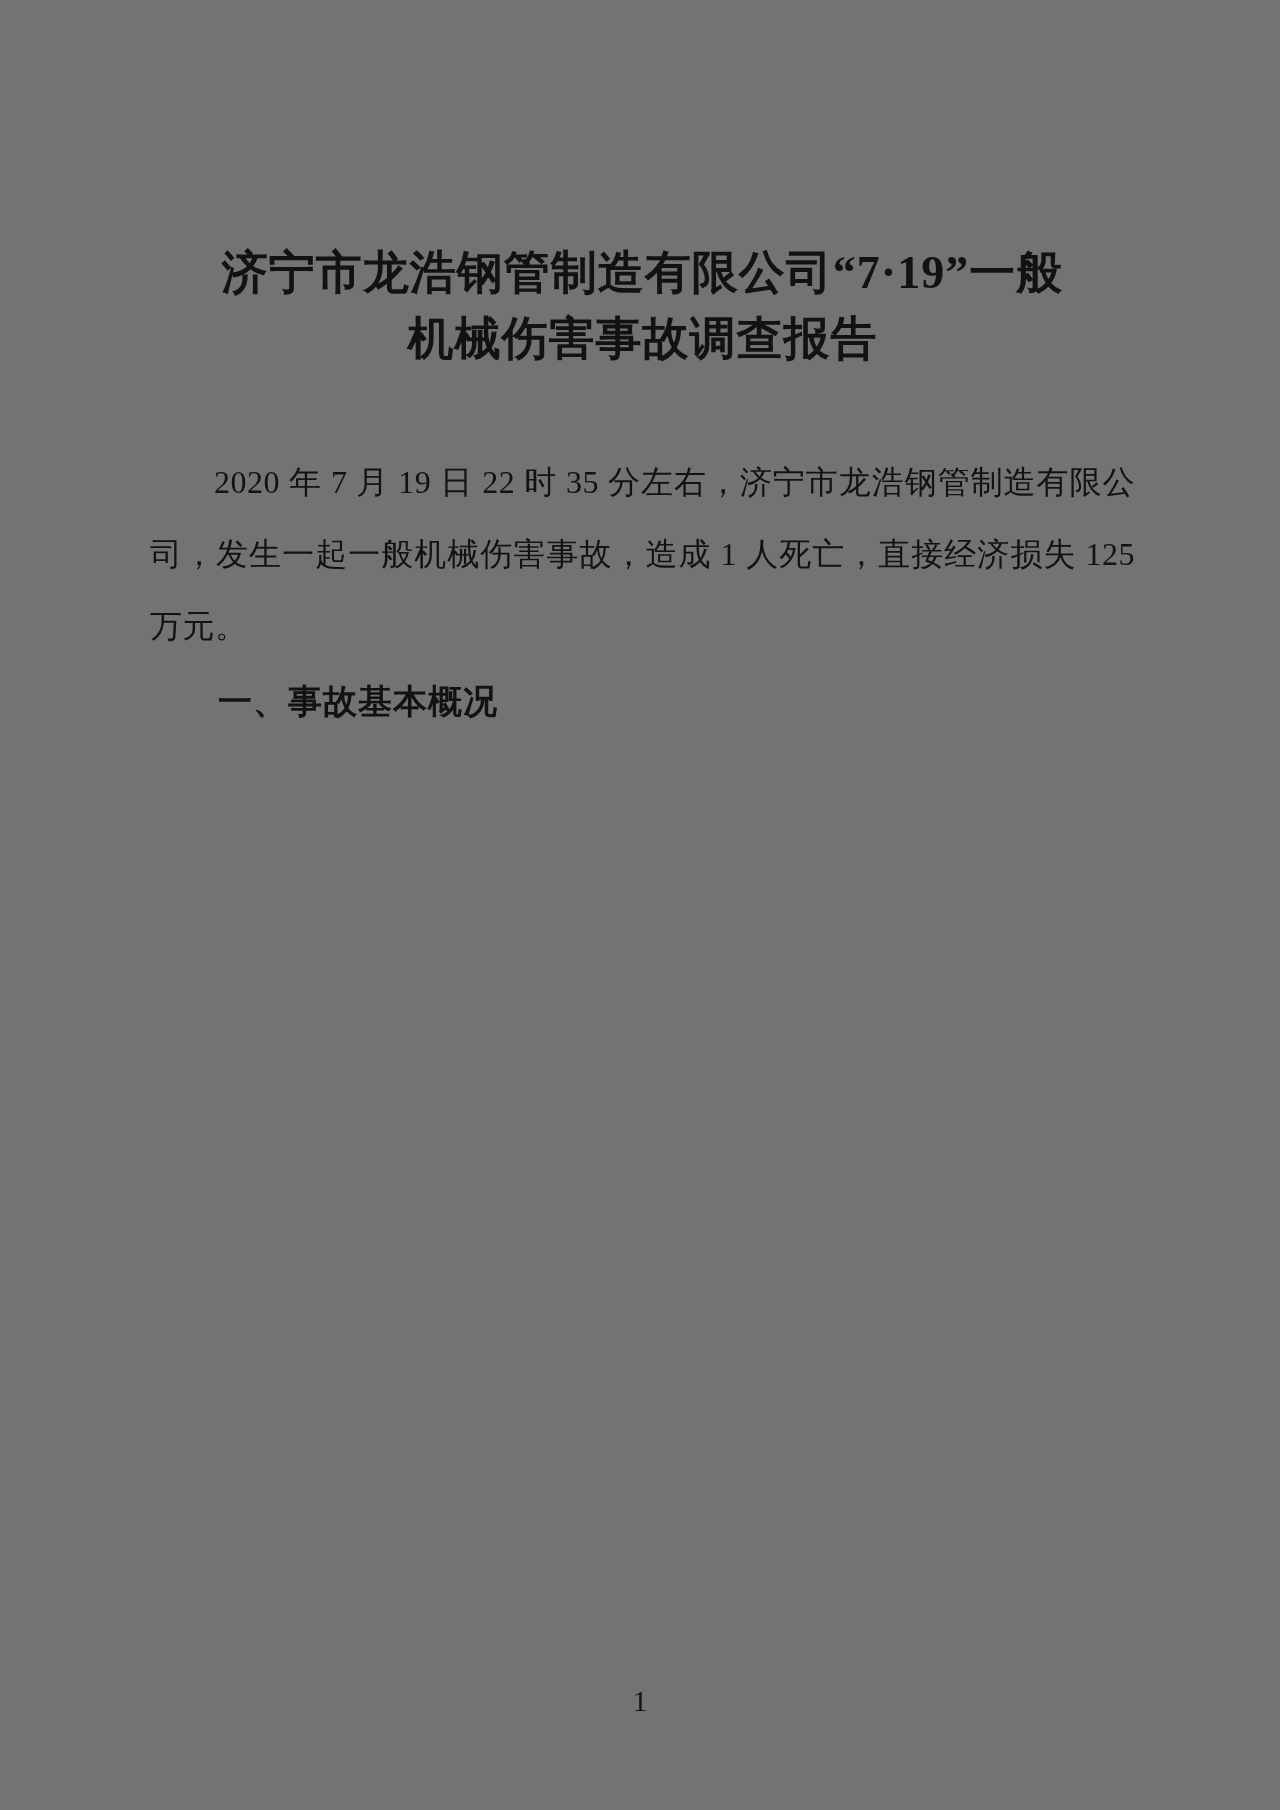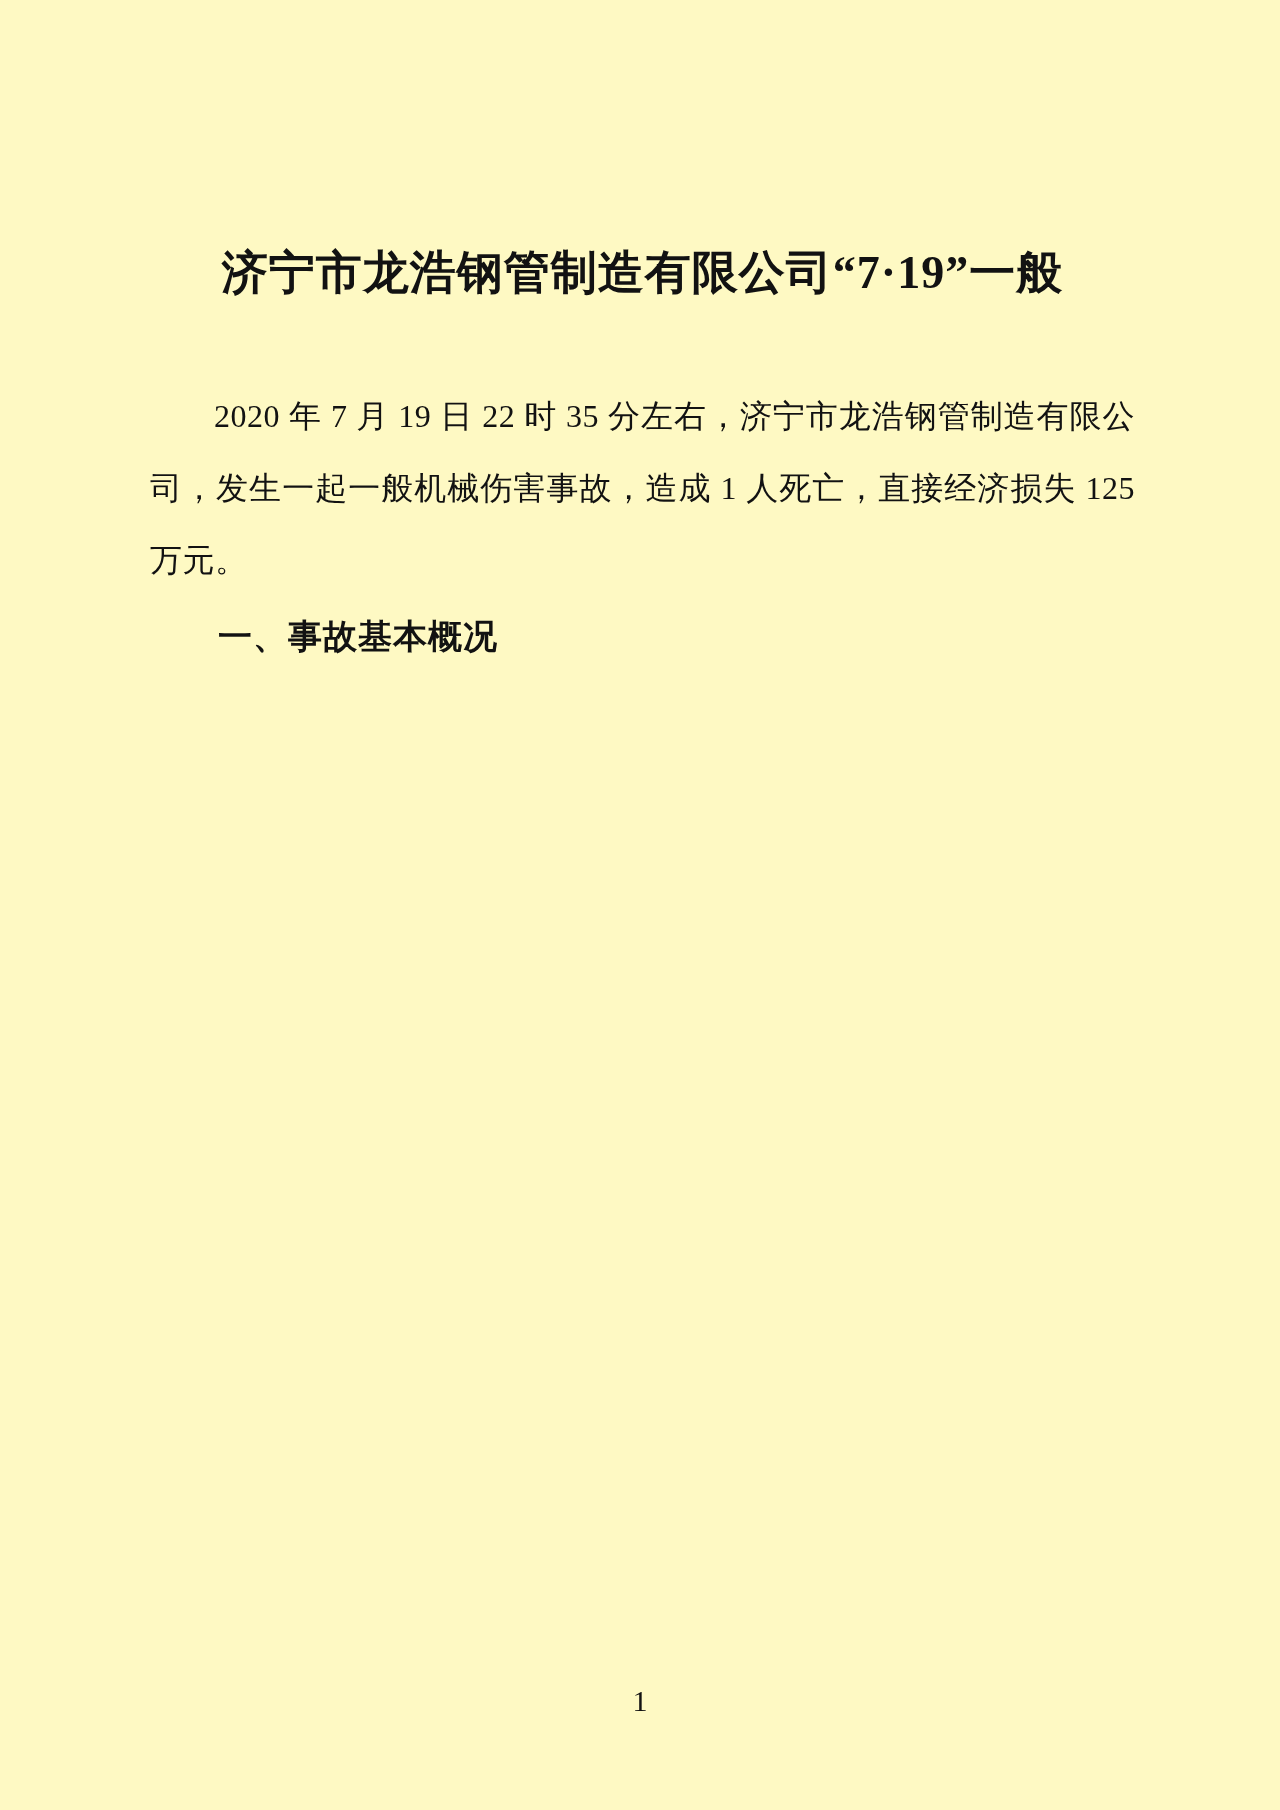--- a/index.html
+++ b/index.html
@@ -5,21 +5,21 @@
   html, body {
     margin: 0;
     padding: 0;
     background: #e8e8e8;
   }
   .page {
     position: relative;
     width: 1280px;
     height: 1810px;
     margin: 0 auto;
-    background: #fef9c3;
+    background: #737373;
     overflow: hidden;
     font-family: "Liberation Serif", "DejaVu Serif", serif;
     color: #121212;
   }
   .content {
     position: absolute;
     left: 150px;
     top: 240px;
     width: 985px;
   }
@@ -42,40 +42,41 @@
     text-justify: inter-character;
     text-indent: 2em;
     letter-spacing: 0.5px;
   }
   .section-heading {
     margin: 4px 0 0 0;
     font-size: 34px;
     line-height: 72px;
     font-weight: bold;
     text-indent: 2em;
-    font-family: Liberation Sans, sans-serif;
+    font-family: Liberation Serif, serif;
     letter-spacing: 1px;
   }
   .page-number {
     position: absolute;
     bottom: 92px;
     left: 0;
     width: 100%;
     text-align: center;
     font-size: 30px;
     line-height: 34px;
   }
 </style>
 </head>
 <body>
 
 <div class="page">
   <div class="content">
     <h1 class="doc-title">
       <span class="title-line">济宁市龙浩钢管制造有限公司“7·19”一般</span>
+      <span class="title-line">机械伤害事故调查报告</span>
     </h1>
 
     <p class="para">2020 年 7 月 19 日 22 时 35 分左右，济宁市龙浩钢管制造有限公司，发生一起一般机械伤害事故，造成 1 人死亡，直接经济损失 125 万元。</p>
 
 
 
     <h2 class="section-heading">一、事故基本概况</h2>
   </div>
 
   <div class="page-number">1</div>

